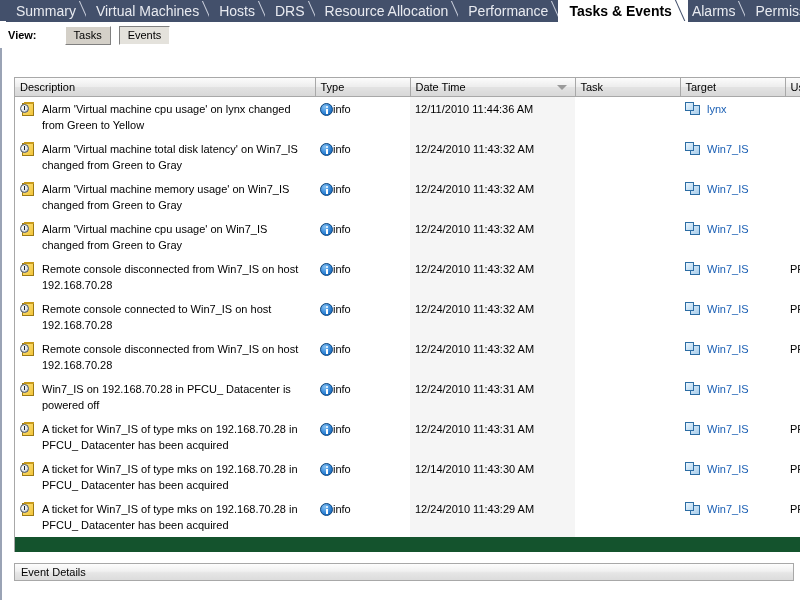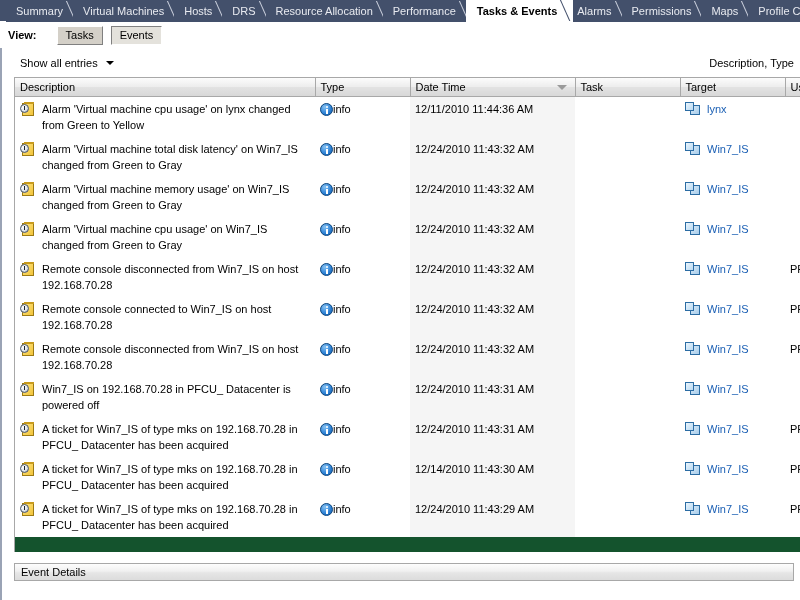--- a/index.html
+++ b/index.html
@@ -38,21 +38,21 @@
     height: 1px;
     background: #ffffff;
   }
   .tab {
     position: relative;
     height: 21px;
     line-height: 21px;
     padding: 0 16px 0 10px;
     margin-right: -6px;
     color: #e8eaf0;
-    font-size: 11px;
+    font-size: 14px;
     white-space: nowrap;
     background: #43506b;
     cursor: default;
     z-index: 1;
   }
   .tab .slant {
     position: absolute;
     top: 0; right: 0;
     width: 14px; height: 21px;
     overflow: hidden;
@@ -83,21 +83,21 @@
     height: 26px;
     background: #ffffff;
     display: flex;
     align-items: center;
     padding-left: 8px;
     gap: 8px;
   }
   .viewbar .vlabel {
     font-weight: bold;
     font-size: 11px;
-    margin-right: 12px;
+    margin-right: 20px;
   }
   .viewbtn {
     font-size: 11px;
     padding: 1px 8px 2px 8px;
     background: #d4d0c8;
     border-top: 1px solid #ffffff;
     border-left: 1px solid #ffffff;
     border-right: 1px solid #808080;
     border-bottom: 1px solid #808080;
     cursor: default;
@@ -339,27 +339,20 @@
     </div>
 
   <div class="viewbar">
     <span class="vlabel">View:</span>
     <span class="viewbtn">Tasks</span>
     <span class="viewbtn active">Events</span>
   </div>
 
   <div class="panel">
 
-    <div class="filterbar">
-      <div class="filter-left">
-        <span>Show all entries</span>
-        <span class="caret-down"></span>
-      </div>
-      <div class="filter-right">Description, Type</div>
-    </div>
 
     <div class="tablewrap">
       <table class="grid">
         <thead>
           <tr>
             <th class="h-desc"><span>Description</span></th>
             <th class="h-type"><span>Type</span></th>
             <th class="h-date"><span>Date Time</span><span class="sorticon"></span></th>
             <th class="h-task"><span>Task</span></th>
             <th class="h-target"><span>Target</span></th>

